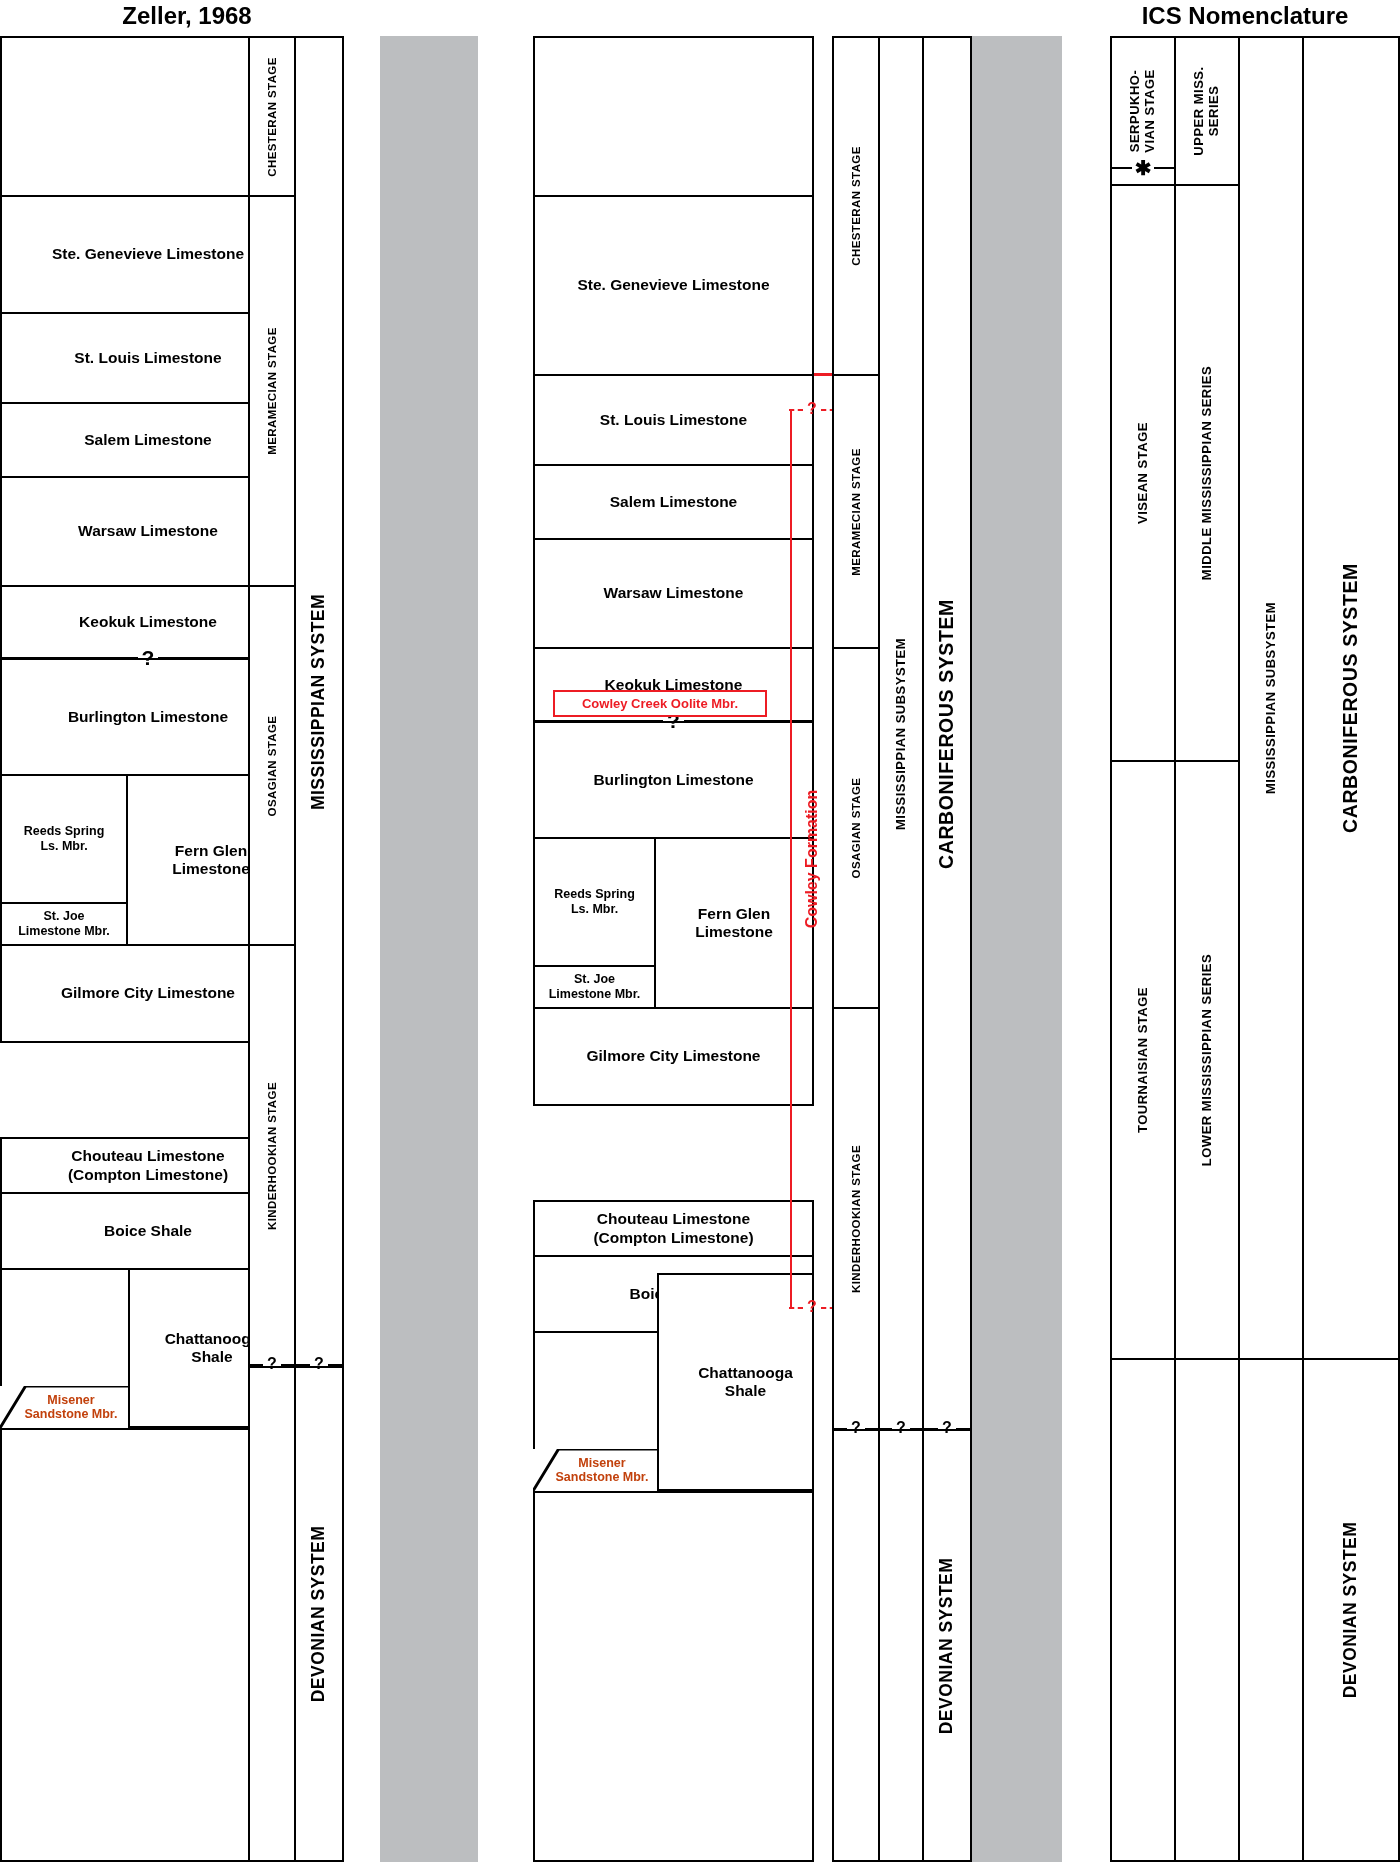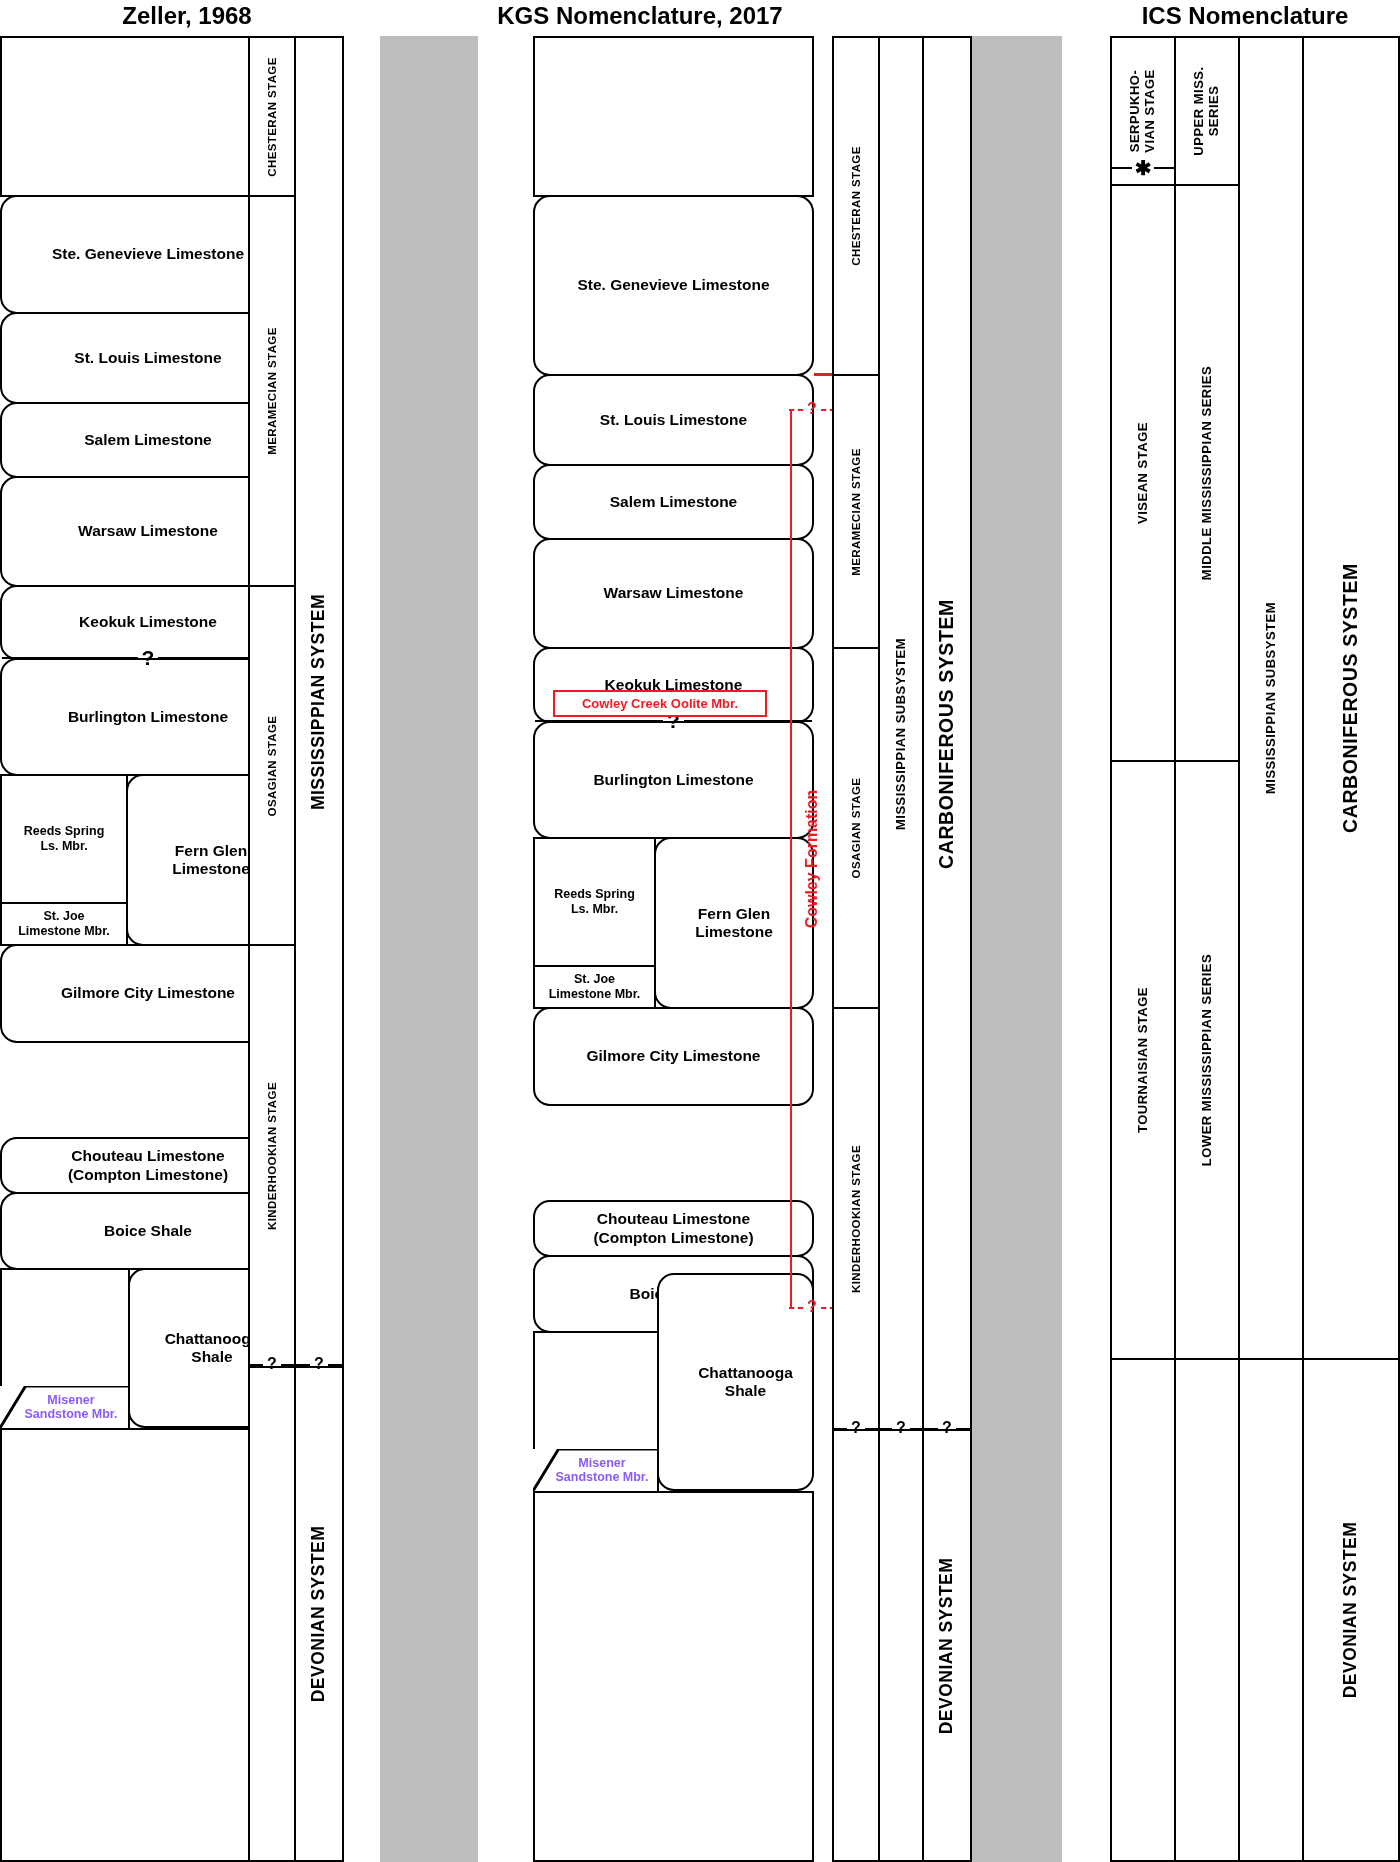--- a/index.html
+++ b/index.html
@@ -40,21 +40,21 @@
     align-items: center;
     justify-content: center;
     text-align: center;
     color: #000;
     font-weight: bold;
     line-height: 1.18;
     overflow: hidden;
   }
   .cell.blank { }
 
-  .u-label { font-size: 15.5px; border-radius: 17px; }
+  .u-label { font-size: 15.5px; }
   .u-label-sm { font-size: 12.5px; }
 
   
   .vcell {
     position: absolute;
     box-sizing: border-box;
     border: 2.5px solid #000;
     background: #ffffff;
     overflow: hidden;
   }
@@ -156,21 +156,21 @@
     box-sizing: border-box;
     background: #ffffff;
     border-right: 2.5px solid #000;
     border-bottom: 2.5px solid #000;
     display: flex;
     align-items: center;
     justify-content: center;
     text-align: center;
     font-weight: bold;
     font-size: 12.5px;
-    color: #8b5cf6;
+    color: #c2410c;
     overflow: visible;
   }
   .wedge .diag {
     position: absolute;
     left: 0; top: 0;
     width: 100%; height: 100%;
     pointer-events: none;
   }
   .wedge .wtext { position: relative; z-index: 2; padding-left: 14px; }
 
@@ -186,21 +186,20 @@
   }
   .star-row .seg { flex: 1 1 auto; height: 0; border-top: 2.5px solid #000; }
   .star-row .star { font-size: 20px; font-weight: bold; padding: 0 3px; line-height: 1; }
 </style>
 </head>
 <body>
 
 <div id="root">
 
   <div class="col-title" style="left:0px; width:296px;padding-left:39px;">Zeller, 1968</div>
-  <div class="col-title" style="left:440px; width:400px;">KGS Nomenclature, 2017</div>
   <div class="col-title" style="left:1090px; width:310px;">ICS Nomenclature</div>
 
   <div class="gray-col" style="left:380px; top:36px; width:98px; height:1826px;"></div>
   <div class="gray-col" style="left:958px; top:36px; width:104px; height:1826px;"></div>
 
   <div class="cell blank" style="left:0px; top:36px; width:296px; height:161px;"></div>
 
   <div class="cell u-label" style="left:0px; top:195px; width:296px; height:119px;">Ste. Genevieve Limestone</div>
 
   <div class="cell u-label" style="left:0px; top:312px; width:296px; height:92px;">St. Louis Limestone</div>

